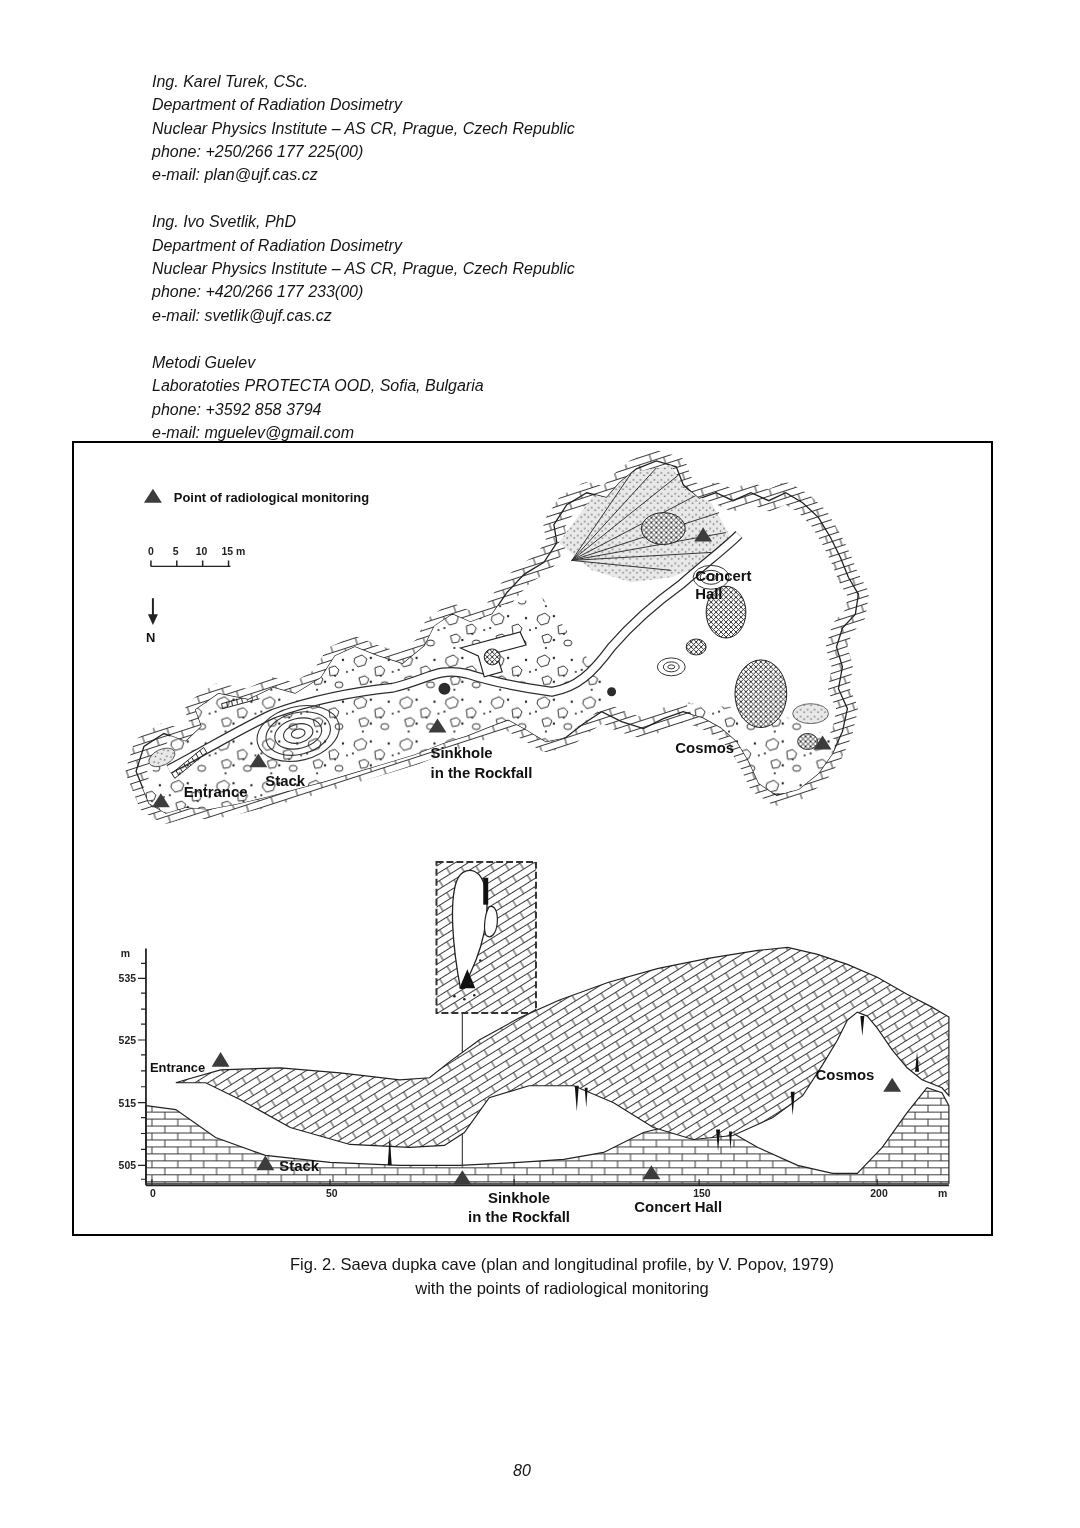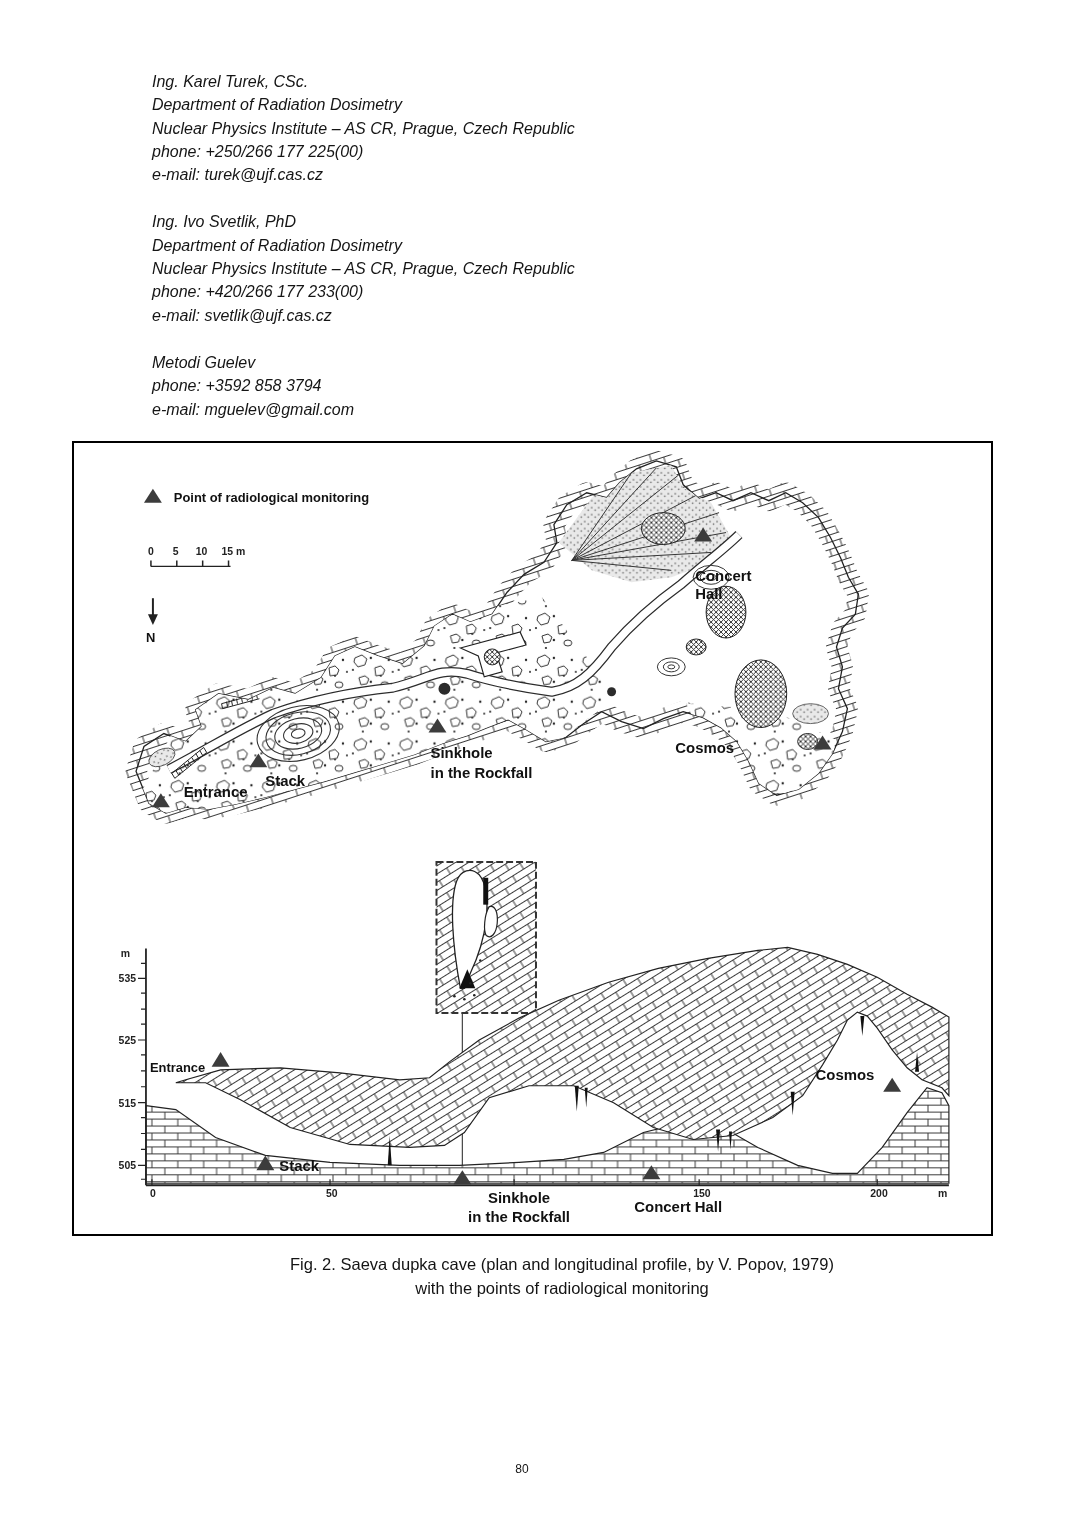--- a/index.html
+++ b/index.html
@@ -43,50 +43,52 @@
     line-height:24px;
     color:#141414;
     padding-left:22px;
   }
   .page-number{
     position:absolute;
     left:0;
     top:1462px;
     width:1044px;
     text-align:center;
-    font-size:12px;
+    font-size:16px;
     color:#141414;
+    font-style:italic;
   }
   text{font-family:"Liberation Sans", sans-serif;}
   .map-label{font-weight:bold;font-size:15px;fill:#111;}
   .map-label-sm{font-weight:bold;font-size:13px;fill:#111;}
   .tick-label{font-weight:bold;font-size:10.5px;fill:#222;}
 </style>
 </head>
 <body>
 
 <div class="page">
 
   <div class="authors">
     <div class="author-block">
       <div>Ing. Karel Turek, CSc.</div>
       <div>Department of Radiation Dosimetry</div>
       <div>Nuclear Physics Institute – AS CR, Prague, Czech Republic</div>
       <div>phone: +250/266 177 225(00)</div>
-      <div>e-mail: turek@ujf.cas.cz</div>
+      <div>e-mail: plan@ujf.cas.cz</div>
     </div>
     <div class="author-block">
       <div>Ing. Ivo Svetlik, PhD</div>
       <div>Department of Radiation Dosimetry</div>
       <div>Nuclear Physics Institute – AS CR, Prague, Czech Republic</div>
       <div>phone: +420/266 177 233(00)</div>
       <div>e-mail: svetlik@ujf.cas.cz</div>
     </div>
     <div class="author-block">
       <div>Metodi Guelev</div>
+      <div>Laboratoties PROTECTA OOD, Sofia, Bulgaria</div>
       <div>phone: +3592 858 3794</div>
       <div>e-mail: mguelev@gmail.com</div>
     </div>
   </div>
 
   <div class="figure-box">
     <svg viewBox="0 0 921 795" xmlns="http://www.w3.org/2000/svg">
       <defs>
         <pattern id="brick" width="26" height="14" patternUnits="userSpaceOnUse" patternTransform="rotate(-18)">
           <rect width="26" height="14" fill="#ffffff"></rect>

